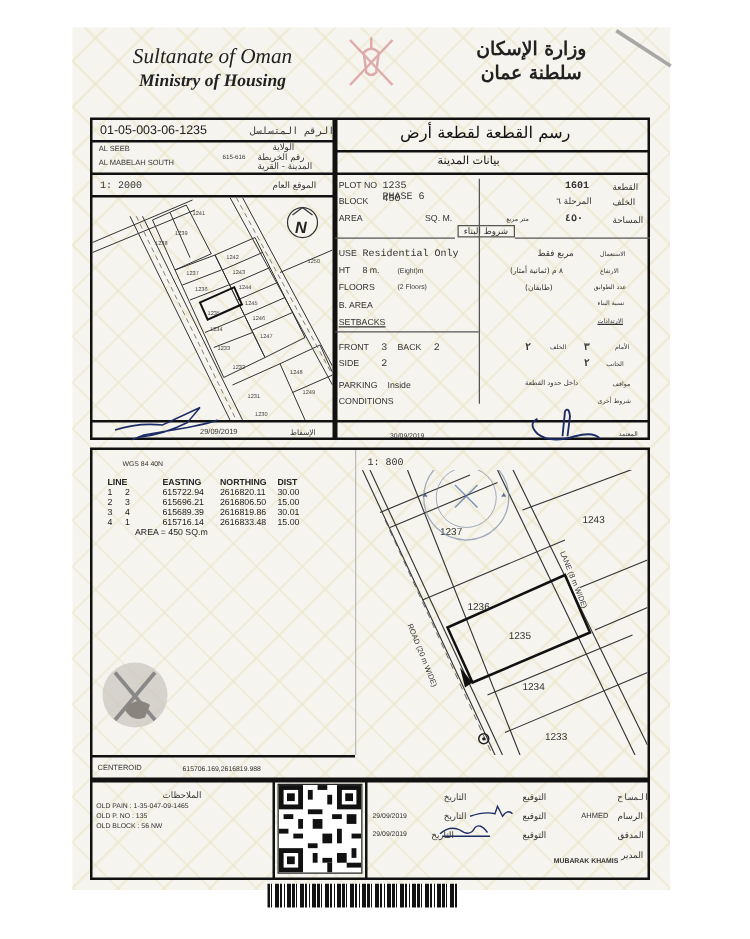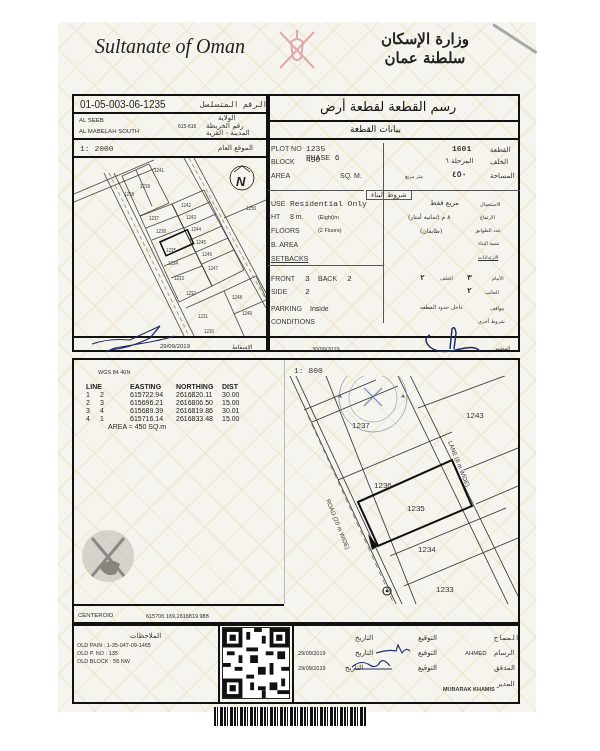--- a/index.html
+++ b/index.html
@@ -11,21 +11,21 @@
     background-image:
       repeating-linear-gradient(45deg, rgba(235,230,200,0.55) 0 2px, transparent 2px 26px),
       repeating-linear-gradient(-45deg, rgba(235,230,200,0.55) 0 2px, transparent 2px 26px);
   }
   .corner-fold {
     position: absolute; left: 493px; top: 23px; width: 52px; height: 3px; background: #888;
     transform: rotate(33deg); transform-origin: left center; opacity: .7;
   }
   .header-en { position: absolute; left: 95px; top: 35px; width: 150px; text-align: center;
     font-family: "Liberation Serif", serif; font-style: italic; }
-  .header-en .l1 { font-size: 20px; }
+  .header-en .l1 { font-size: 17px; }
   .header-en .l2 { font-size: 14px; font-weight: bold; margin-top: 3px; }
   .emblem { position: absolute; left: 272px; top: 22px; width: 50px; height: 50px; }
   .header-ar { position: absolute; left: 355px; top: 30px; width: 140px; text-align: center;
     font-family: "DejaVu Serif", serif; font-size: 15px; font-weight: bold; line-height: 19px; direction: rtl; }
 
   .box { position: absolute; border: 2px solid #111; }
   .cell-line { position: absolute; background: #111; }
   .t { position: absolute; font-size: 7px; white-space: nowrap; color: #333; }
   .ar { direction: rtl; font-family: "DejaVu Sans", sans-serif; }
   .big { font-size: 10px; color: #222; }
@@ -37,20 +37,21 @@
     background: repeating-linear-gradient(90deg, #111 0 2px, #fff 2px 3px, #111 3px 4px, #fff 4px 6px, #111 6px 9px, #fff 9px 10px); }
 </style>
 </head>
 <body>
 
 <div class="paper"></div>
 <div class="corner-fold"></div>
 
 <div class="header-en">
   <div class="l1">Sultanate of Oman</div>
+  <div class="l2">Ministry of Housing</div>
 </div>
 <svg class="emblem" viewBox="0 0 50 50">
   <g stroke="#d99a9a" stroke-width="2" fill="none" opacity="0.8">
     <line x1="8" y1="10" x2="42" y2="46"></line>
     <line x1="42" y1="10" x2="8" y2="46"></line>
     <path d="M25 8 L25 18 M19 20 Q25 14 31 20 L29 36 Q25 40 21 36 Z"></path>
   </g>
 </svg>
 <div class="header-ar">
   <div>وزارة الإسكان</div>
@@ -141,40 +142,40 @@
 <div class="t" style="left:160px;top:343px;font-size:6px;">29/09/2019</div>
 <div class="t ar" style="left:232px;top:343px;font-size:6px;">الإسقاط</div>
 
 <div class="box" style="left:268px;top:94px;width:252px;height:258px;"></div>
 <div class="cell-line" style="left:268px;top:120px;width:252px;height:1.5px;"></div>
 <div class="cell-line" style="left:268px;top:138px;width:252px;height:1.5px;"></div>
 <div class="cell-line" style="left:268px;top:336px;width:252px;height:1.5px;"></div>
 <div class="cell-line" style="left:383px;top:143px;width:1px;height:180px;background:#555;"></div>
 
 <div class="t ar" style="left:320px;top:99px;font-size:13px;color:#111;">رسم القطعة لقطعة أرض</div>
-<div class="t ar" style="left:350px;top:124px;font-size:9px;color:#111;">بيانات القطعة</div>
+<div class="t ar" style="left:350px;top:124px;font-size:9px;color:#111;">بيانات المدينة</div>
 
 <div class="t" style="left:271px;top:145px;">PLOT NO</div>
 <div class="t mid" style="left:306px;top:144px;">1235</div>
 <div class="t ar mid" style="left:452px;top:144px;font-weight:bold;">1601</div>
 <div class="t ar" style="left:490px;top:146px;">القطعة</div>
 
 <div class="t" style="left:271px;top:158px;">BLOCK</div>
 <div class="t mid" style="left:306px;top:153px;">PHASE 6</div>
 <div class="t ar" style="left:445px;top:157px;">المرحلة ٦</div>
 <div class="t ar" style="left:490px;top:158px;">الخلف</div>
 
 <div class="t" style="left:271px;top:172px;">AREA</div>
 <div class="t mid" style="left:306px;top:155px;">450</div>
 <div class="t" style="left:340px;top:172px;">SQ. M.</div>
 <div class="t ar" style="left:405px;top:173px;font-size:5px;">متر مربع</div>
 <div class="t ar mid" style="left:452px;top:170px;font-weight:bold;">٤٥٠</div>
 <div class="t ar" style="left:490px;top:172px;">المساحة</div>
 
-<div class="t ar" style="left:366px;top:190px;border:1px solid #555;padding:0 4px;">شروط البناء</div>
+<div class="t ar" style="left:366px;top:180px;border:1px solid #555;padding:0 4px;">شروط البناء</div>
 <div class="cell-line" style="left:268px;top:190px;width:96px;height:1px;background:#555;"></div>
 <div class="cell-line" style="left:412px;top:190px;width:108px;height:1px;background:#555;"></div>
 
 <div class="t" style="left:271px;top:200px;">USE</div>
 <div class="t mid" style="left:290px;top:199px;">Residential Only</div>
 <div class="t ar" style="left:430px;top:199px;">مربع فقط</div>
 <div class="t ar" style="left:480px;top:201px;font-size:5px;">الاستعمال</div>
 
 <div class="t" style="left:271px;top:213px;">HT</div>
 <div class="t" style="left:290px;top:213px;">8 m.</div>

